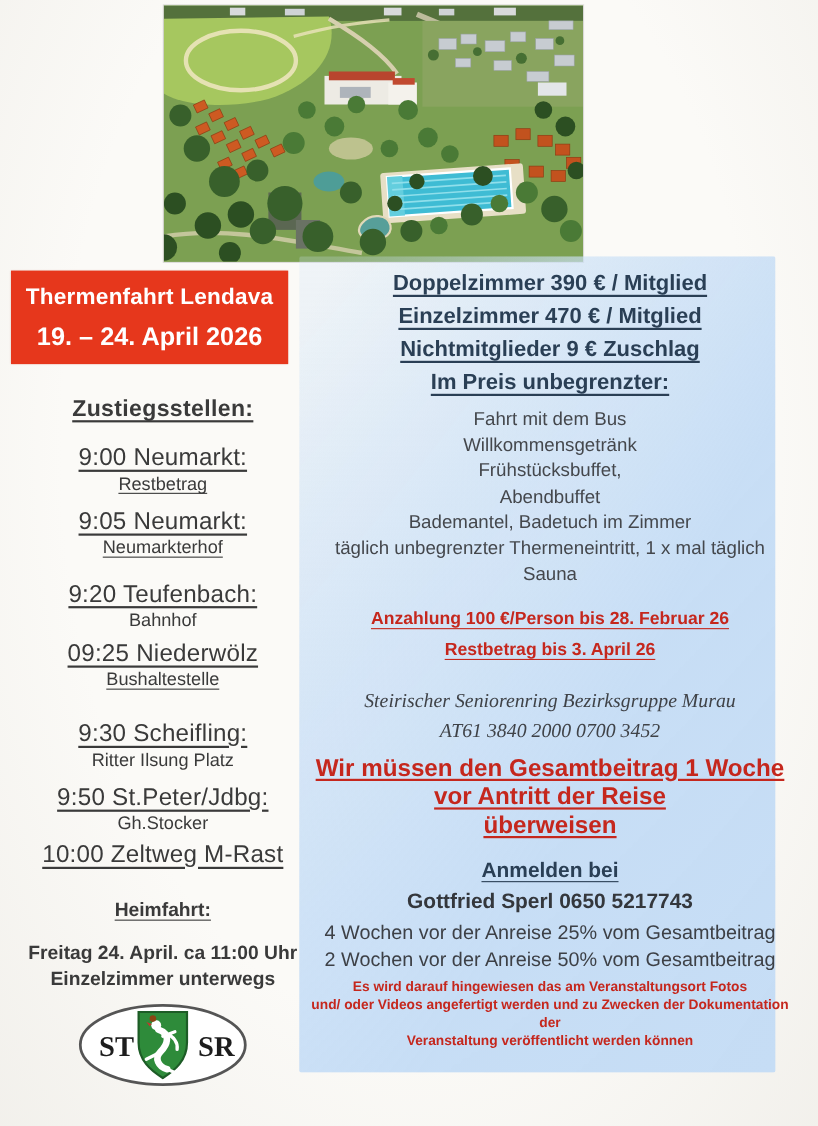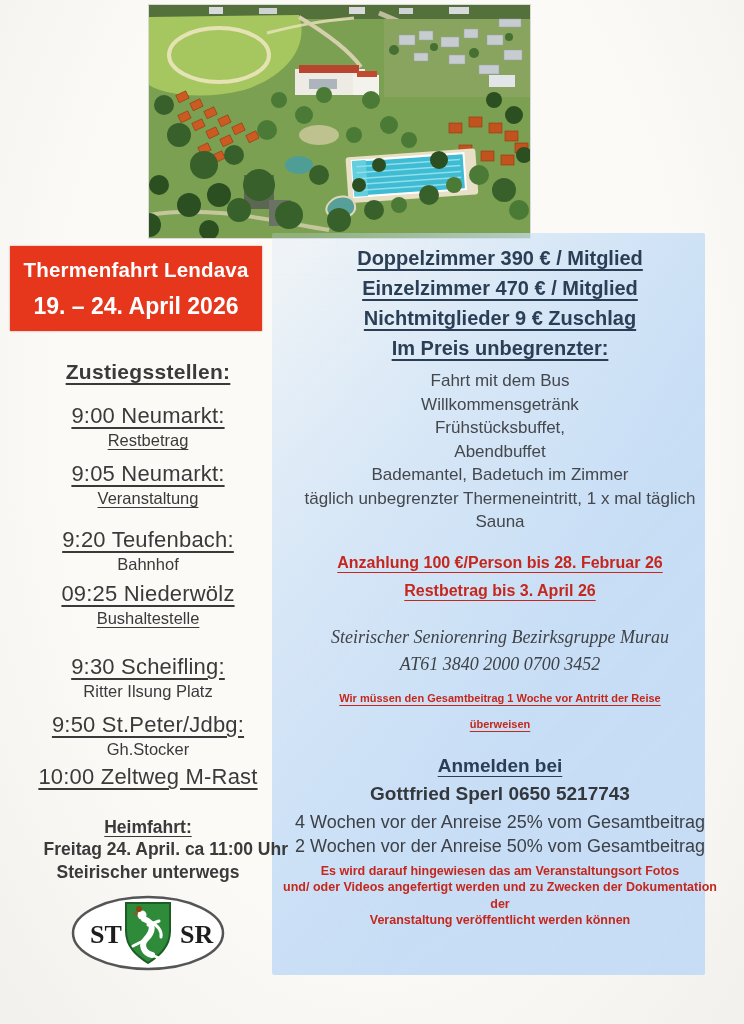--- a/index.html
+++ b/index.html
@@ -61,21 +61,21 @@
   .stop-3{margin-top:17px;}
   .stop-4{margin-top:5px;}
   .stop-5{margin-top:24px;}
   .stop-6{margin-top:9px;}
   .stop-7{margin-top:3px;}
   .return-heading{
     margin-top:26px;font-size:17.5px;font-weight:bold;
     text-decoration:underline;text-underline-offset:3px;
   }
   .return-line{font-size:17.5px;font-weight:bold;line-height:23px;}
-  .return-line.first{text-align:right;}
+  .return-line.first{margin-top:17px;}
   .logo{margin-top:9px;}
   
   .right-col{
     position:absolute;left:280px;top:243px;width:440px;
     text-align:center;
   }
   .price-line{
     font-size:20px;font-weight:bold;color:var(--navy);
     text-decoration:underline;text-underline-offset:4px;line-height:30px;
   }
@@ -87,21 +87,21 @@
   .included-list{margin-top:6px;}
   .payment{margin-top:15px;}
   .payment-line{
     font-size:16px;font-weight:bold;color:var(--accent-red);
     text-decoration:underline;text-underline-offset:4px;line-height:28px;
   }
   .bank{margin-top:19px;}
   .bank-line{font-style:italic;font-size:18px;line-height:27px;color:#3f4247;font-family:"Liberation Serif",serif;}
   .transfer{margin-top:7px;}
   .transfer-line{
-    font-size:11px;font-weight:bold;color:var(--accent-red);
+    font-size:22px;font-weight:bold;color:var(--accent-red);
     text-decoration:underline;text-underline-offset:3px;line-height:26px;
   }
   .register-heading{
     margin-top:15px;font-size:19px;font-weight:bold;color:var(--navy);
     text-decoration:underline;text-underline-offset:4px;line-height:28px;
   }
   .register-contact{font-size:19px;font-weight:bold;color:#34373c;line-height:28px;}
   .storno-heading{
     font-size:18.5px;color:#3d4046;text-decoration:underline;
     text-underline-offset:3px;line-height:27px;
@@ -256,21 +256,21 @@
 
 <div class="left-col">
   <div class="stops-heading">Zustiegsstellen:</div>
 
   <div class="stop stop-1">
     <div class="time">9:00 Neumarkt:</div>
     <div class="detail u">Restbetrag</div>
   </div>
   <div class="stop stop-2">
     <div class="time">9:05 Neumarkt:</div>
-    <div class="detail u">Veranstaltung</div>
+    <div class="detail u">Neumarkterhof</div>
   </div>
   <div class="stop stop-3">
     <div class="time">9:20 Teufenbach:</div>
     <div class="detail">Bahnhof</div>
   </div>
   <div class="stop stop-4">
     <div class="time">09:25 Niederwölz</div>
     <div class="detail u">Bushaltestelle</div>
   </div>
   <div class="stop stop-5">
@@ -280,21 +280,21 @@
   <div class="stop stop-6">
     <div class="time">9:50 St.Peter/Jdbg:</div>
     <div class="detail">Gh.Stocker</div>
   </div>
   <div class="stop stop-7">
     <div class="time">10:00 Zeltweg M-Rast</div>
   </div>
 
   <div class="return-heading">Heimfahrt:</div>
   <div class="return-line first">Freitag 24. April. ca 11:00 Uhr</div>
-  <div class="return-line">Steirischer unterwegs</div>
+  <div class="return-line">Einzelzimmer unterwegs</div>
 
   <div class="logo">
     <svg width="160" height="80" viewBox="0 0 160 80">
       <ellipse cx="80" cy="40" rx="75" ry="36" fill="#ffffff" stroke="#555555" stroke-width="2.5"></ellipse>
       <text x="22" y="50" font-family="Liberation Serif, serif" font-size="26" font-weight="bold" fill="#1d1d1d">ST</text>
       <text x="112" y="50" font-family="Liberation Serif, serif" font-size="26" font-weight="bold" fill="#1d1d1d">SR</text>
       <path d="M58 10 h44 v28 c0 16 -11 25 -22 32 c-11 -7 -22 -16 -22 -32 z" fill="#2e8b3a" stroke="#1d5c26" stroke-width="2"></path>
       <g>
         <circle cx="74" cy="22" r="4.5" fill="#ffffff"></circle>
         <circle cx="71" cy="16" r="3" fill="#8b4513"></circle>

